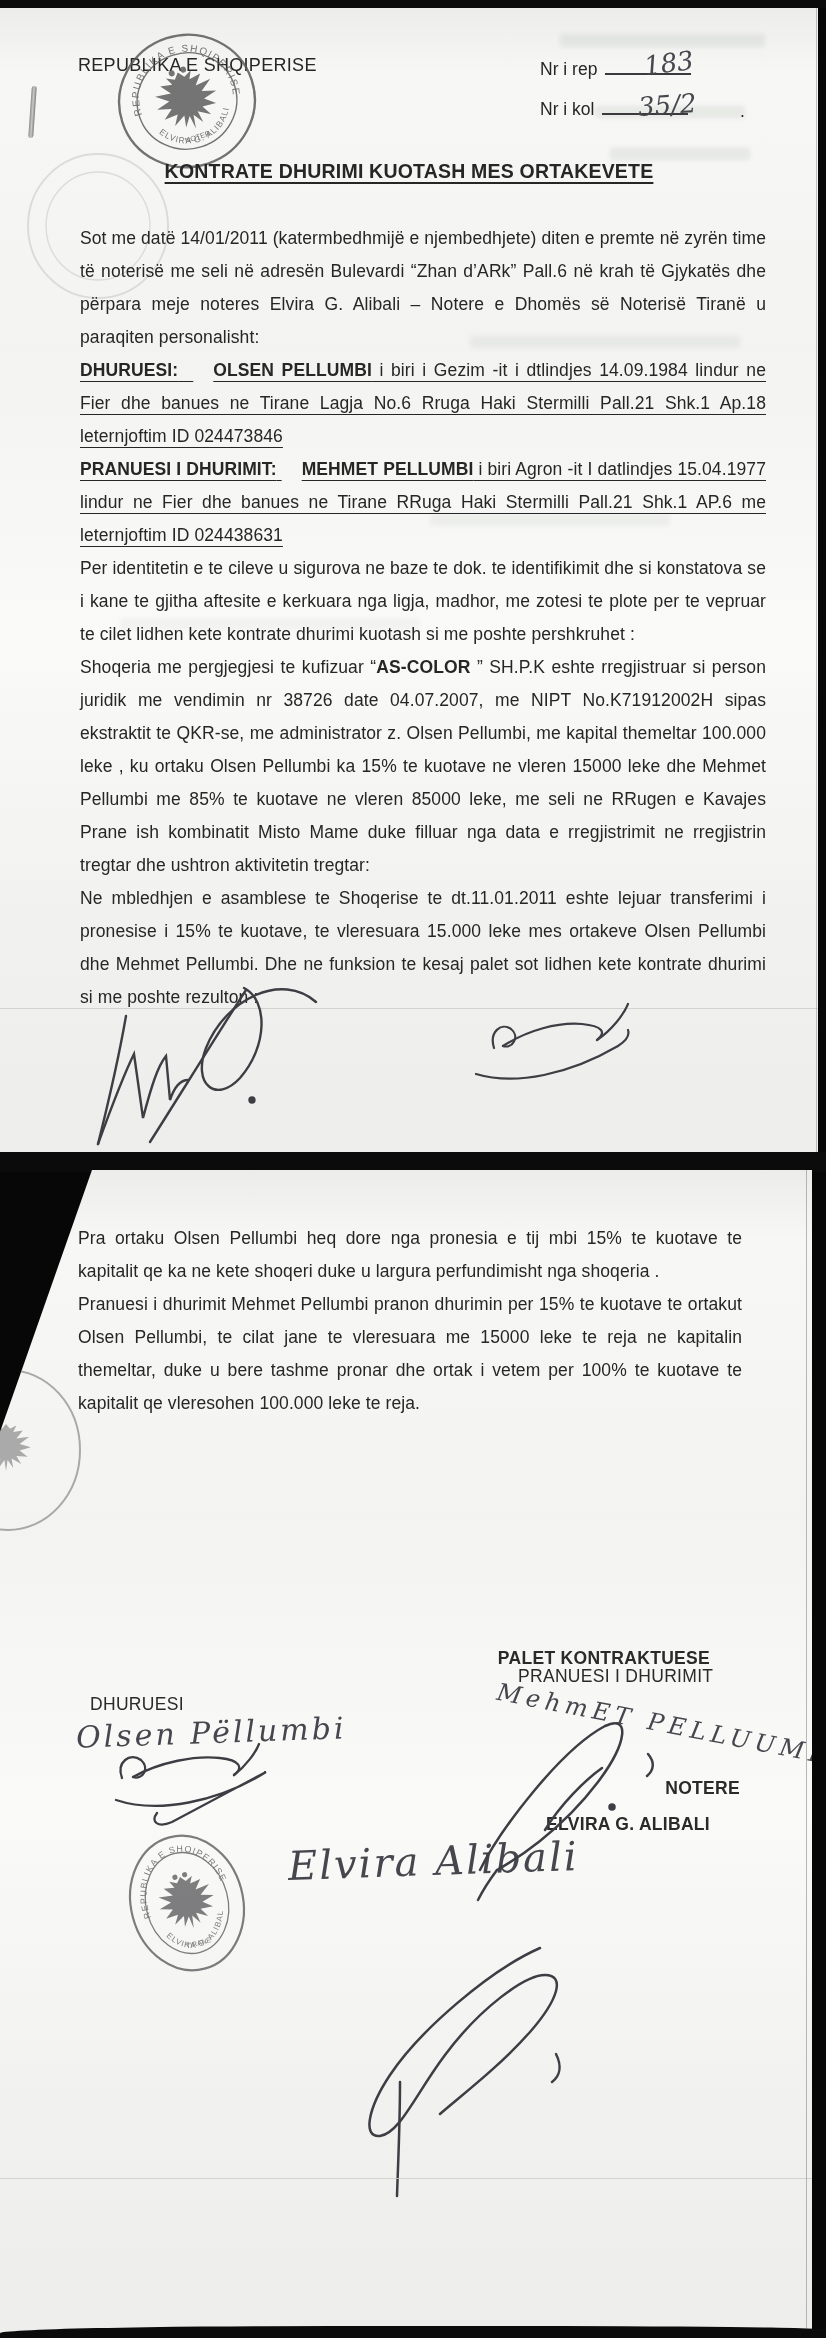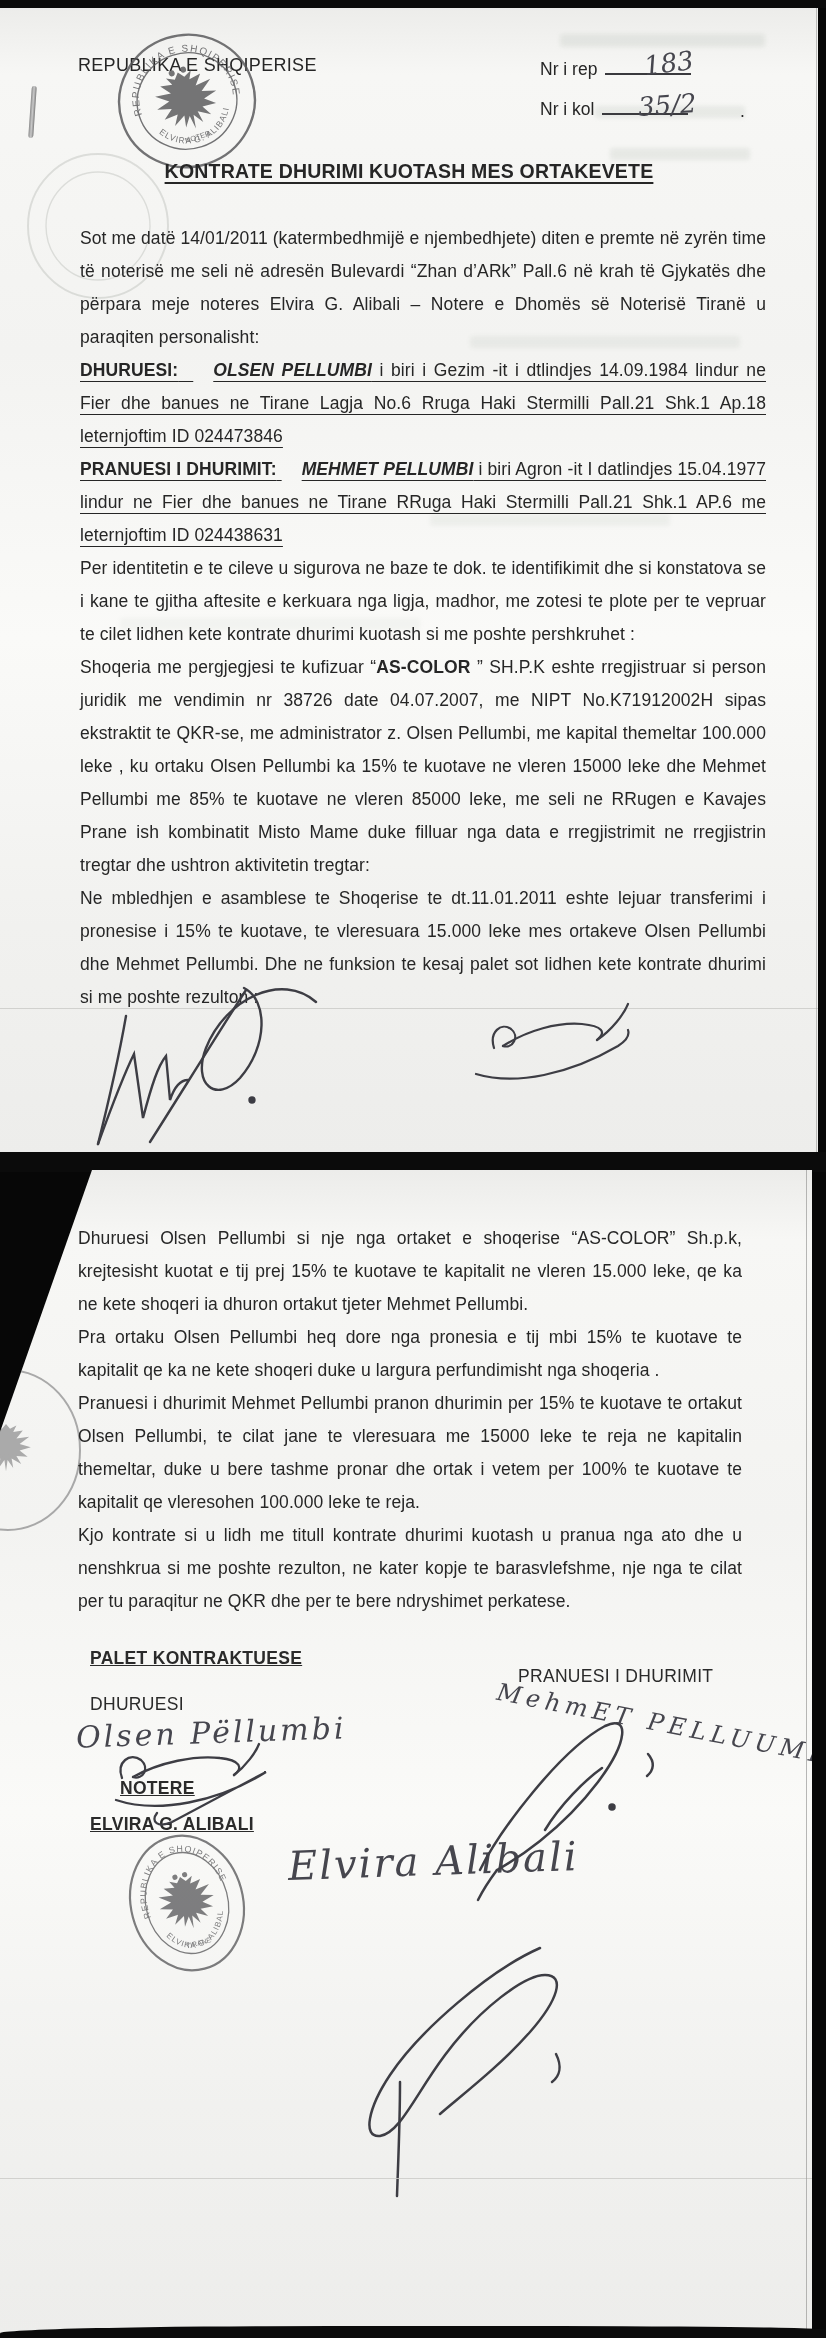--- a/index.html
+++ b/index.html
@@ -25,22 +25,22 @@
   .reg-val2{position:absolute;font-size:26px;transform:rotate(-4deg);top:-4px;left:98px;}
   .title{position:absolute;top:146px;left:64px;width:690px;text-align:center;
          font-size:19.5px;font-weight:bold;line-height:38px;letter-spacing:.2px;}
   .title u, .ul{text-decoration-thickness:2px;text-underline-offset:4px;}
   .body1{position:absolute;top:216px;left:80px;width:686px;font-size:17.5px;line-height:33px;
          text-align:justify;letter-spacing:.1px;}
   .body2{position:absolute;top:52px;left:78px;width:664px;font-size:17.5px;line-height:33px;
          text-align:justify;letter-spacing:.1px;color:#262626;}
   .ublock{text-decoration:underline;text-decoration-thickness:1.4px;text-underline-offset:5px;}
   .b{font-weight:bold;}
-  .bi{font-weight:bold;font-style:italic;margin-left:20px;}
-  .center-line{position:absolute;text-align:left;font-size:17.5px;font-weight:bold;color:#2a2a2a;letter-spacing:.3px;text-decoration:underline;}
+  .bi{font-weight:bold;margin-left:20px;}
+  .center-line{position:absolute;text-align:right;font-size:17.5px;font-weight:bold;color:#2a2a2a;letter-spacing:.3px;}
   .caption{position:absolute;font-size:17.5px;color:#2a2a2a;letter-spacing:.3px;}
 
   
   .ghost{position:absolute;background:rgba(135,148,135,.13);filter:blur(2px);border-radius:3px;}
   .staple{position:absolute;width:5px;height:52px;background:linear-gradient(90deg,#8a8a8a,#c9c9c9,#7d7d7d);
           border-radius:3px;transform:rotate(4deg);}
   .band{position:absolute;left:0;width:826px;background:#0b0b0b;}
   .sigsvg{position:absolute;left:0;top:0;pointer-events:none;}
   .stamp{position:absolute;pointer-events:none;}
 </style>
@@ -137,24 +137,22 @@
   <div class="band" style="top:1152px;height:20px;"></div>
 
   <div class="pg pg2 print">
 
     <svg class="stamp" style="top:190px;left:-52px;opacity:.5;" width="150" height="180" viewBox="0 0 150 180">
       <ellipse cx="60" cy="90" rx="72" ry="80" fill="none" stroke="#5f5f61" stroke-width="2"></ellipse>
       <path fill="#606062" transform="translate(58,88) scale(.8)" d="M0,-30 L5,-24 L13,-28 L9,-20 L21,-22 L13,-12 L29,-14 L17,-5 L31,-1 L17,3 L27,11 L13,10 L19,20 L7,13 L9,25 L2,15 L0,29 L-2,15 L-9,25 L-7,13 L-19,20 L-13,10 L-27,11 L-17,3 L-31,-1 L-17,-5 L-29,-14 L-13,-12 L-21,-22 L-9,-20 L-13,-28 L-5,-24 Z"></path>
     </svg>
 
     <div class="body2">
-      <div>Dhuruesi Olsen Pellumbi  si nje nga ortaket e shoqerise “AS-COLOR” Sh.p.k, krejtesisht kuotat e tij  prej 15% te kuotave te kapitalit ne vleren 15.000 leke, qe ka ne kete shoqeri ia dhuron ortakut tjeter Mehmet Pellumbi.</div>
       <div>Pra ortaku Olsen Pellumbi heq dore nga pronesia e tij mbi 15% te kuotave te kapitalit qe ka ne kete shoqeri duke u largura perfundimisht nga shoqeria .</div>
       <div>Pranuesi i dhurimit Mehmet Pellumbi pranon dhurimin per 15% te kuotave te ortakut Olsen Pellumbi, te cilat jane te vleresuara me 15000 leke te reja ne kapitalin themeltar, duke u bere tashme pronar dhe ortak i vetem  per 100% te kuotave te kapitalit qe vleresohen 100.000 leke te reja.</div>
-      <div>Kjo kontrate si u lidh me titull kontrate dhurimi kuotash u pranua nga ato dhe u nenshkrua si me poshte rezulton, ne kater kopje te barasvlefshme, nje nga te cilat per tu paraqitur ne QKR dhe per te bere ndryshimet perkatese.</div>
     </div>
 
     <div class="center-line" style="top:478px;left:90px;width:620px;">PALET KONTRAKTUESE</div>
 
     <div class="caption" style="top:524px;left:90px;">DHURUESI</div>
     <div class="caption" style="top:496px;left:518px;text-align:right;">PRANUESI I DHURIMIT</div>
 
     <div class="hw" style="position:absolute;top:545px;left:76px;font-size:30px;letter-spacing:3px;transform:rotate(-2deg);">Olsen Pëllumbi</div>
     <div class="hw" style="position:absolute;top:508px;left:500px;font-size:24px;letter-spacing:5px;transform:rotate(11deg);transform-origin:left top;white-space:nowrap;">MehmET PELLUUMBI</div>
 

